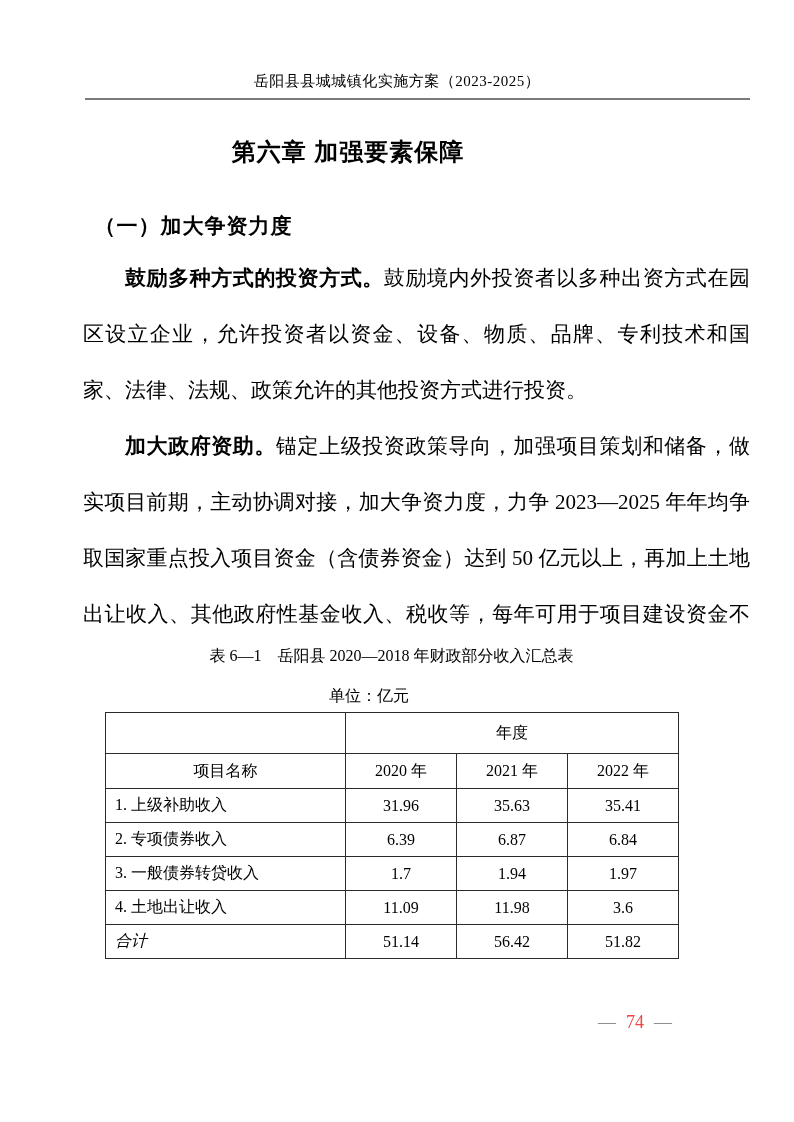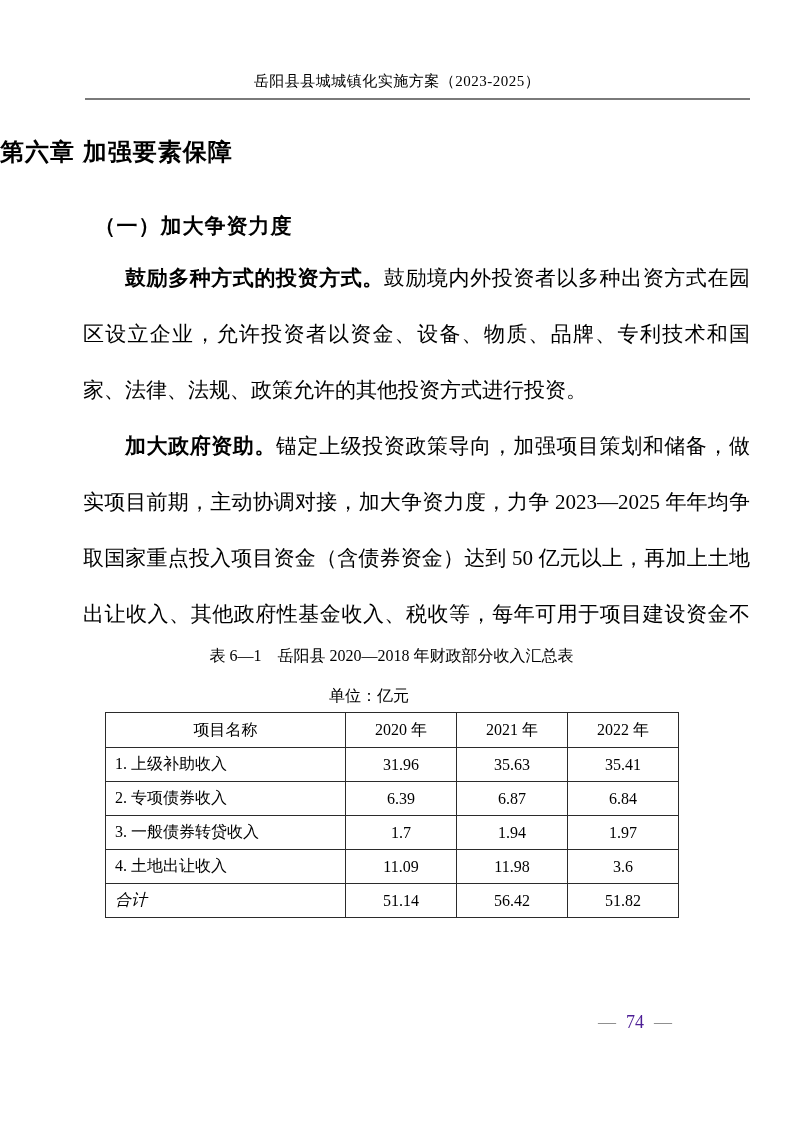--- a/index.html
+++ b/index.html
@@ -25,21 +25,21 @@
   .header-rule {
     position: absolute;
     top: 98px; left: 85px;
     width: 665px; height: 2px;
     background: #7a7a7a;
   }
 
   .chapter-title {
     position: absolute;
     top: 136px; left: 0; width: 696px;
-    text-align: left;
+    text-align: center;
     font-family: "Liberation Sans", "DejaVu Sans", sans-serif;
     font-weight: bold;
     font-size: 24px;
     letter-spacing: 1px;
   }
 
   .section-heading {
     position: absolute;
     top: 212px; left: 84px; width: 667px;
     font-weight: bold;
@@ -104,21 +104,21 @@
   .income-table td.cell-name-center { text-align: left; font-style: italic; }
 
   .page-footer {
     position: absolute;
     top: 1012px; left: 560px; width: 150px;
     text-align: center;
     font-size: 18px;
     white-space: nowrap;
   }
   .footer-dash { color: #8c8c8c; }
-  .footer-num { color: #4c1d95; padding: 0 10px; }
+  .footer-num { color: #ef4444; padding: 0 10px; }
 </style>
 </head>
 <body>
 
 <div class="page">
 
   <div class="doc-header">岳阳县县城城镇化实施方案（2023-2025）</div>
   <div class="header-rule"></div>
 
   <div class="chapter-title">第六章 加强要素保障</div>
@@ -134,20 +134,24 @@
   <div class="unit-label">单位：亿元</div>
 
   <table class="income-table">
     <colgroup>
       <col class="c-item">
         <col class="c-year">
         <col class="c-year">
         <col class="c-year">
     </colgroup>
     <tbody>
+      <tr class="h-group">
+        <td></td>
+        <td colspan="3">年度</td>
+      </tr>
       <tr class="h-years">
         <td>项目名称</td>
         <td>2020 年</td>
         <td>2021 年</td>
         <td>2022 年</td>
       </tr>
       <tr class="r-data">
         <td class="cell-name">1. 上级补助收入</td>
         <td>31.96</td>
         <td>35.63</td>

